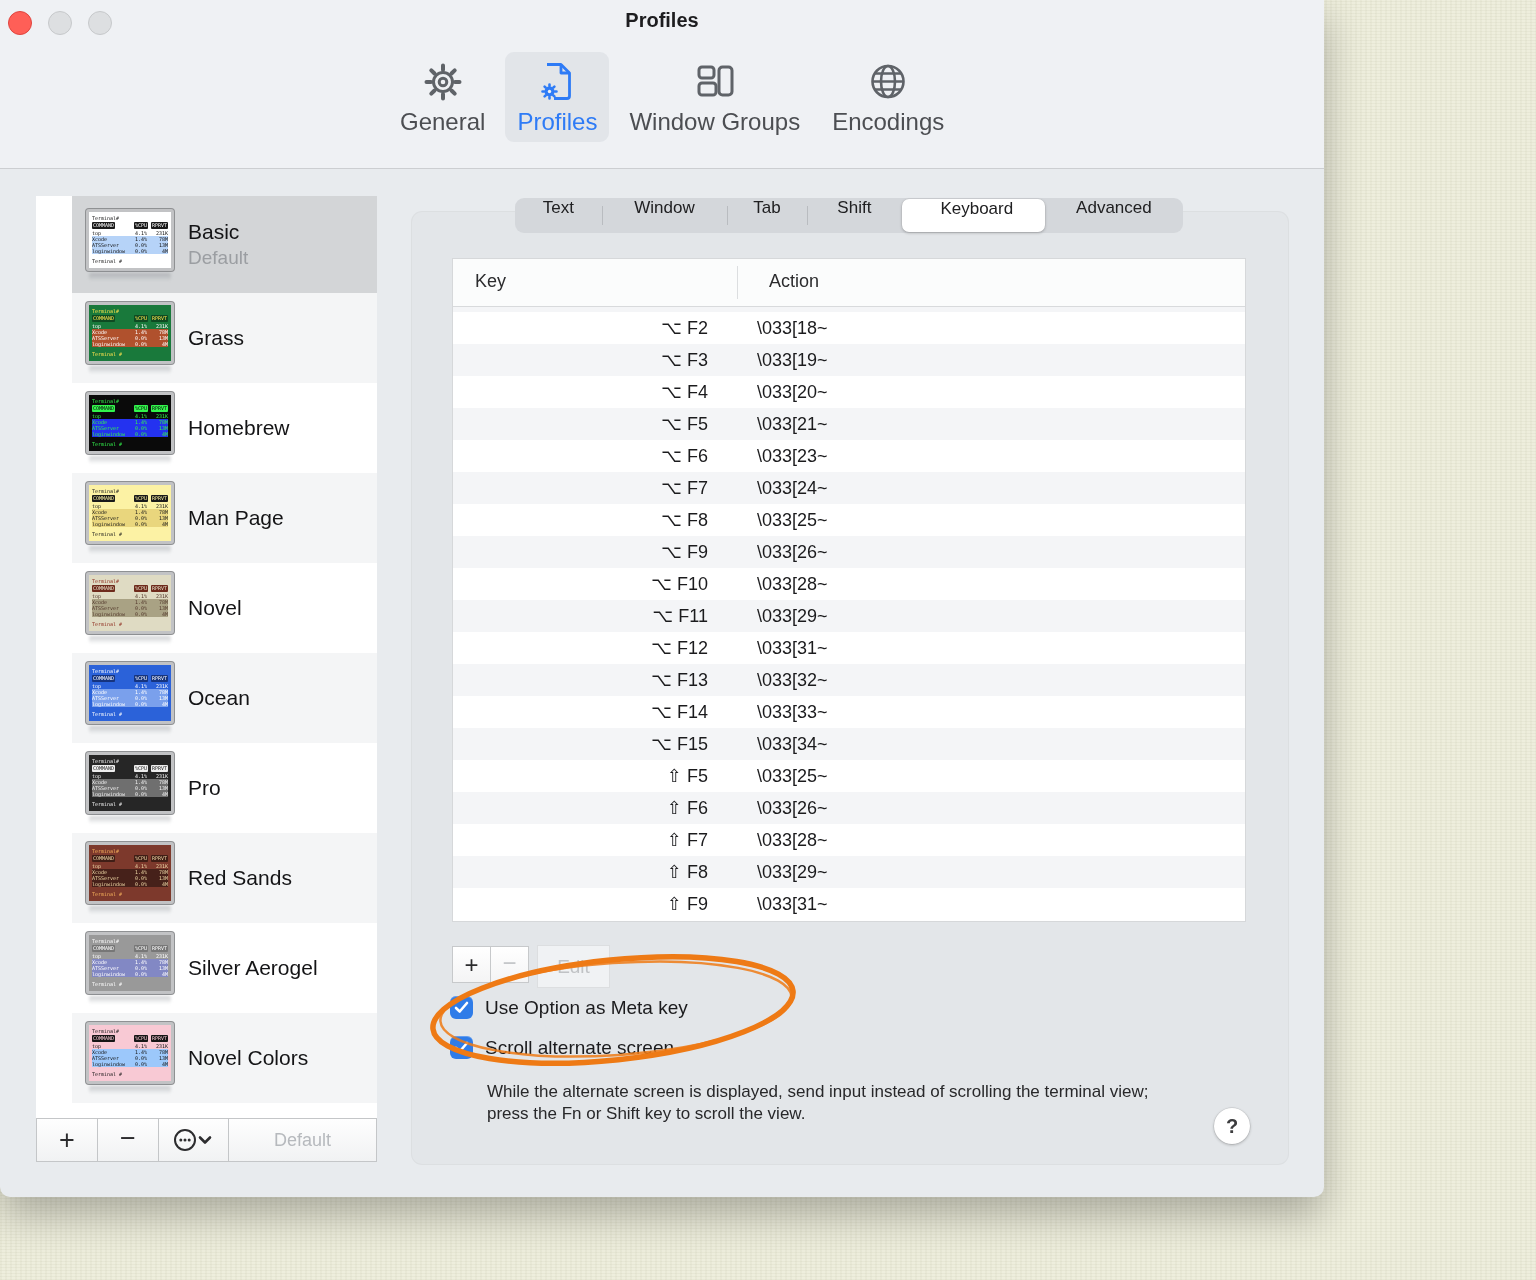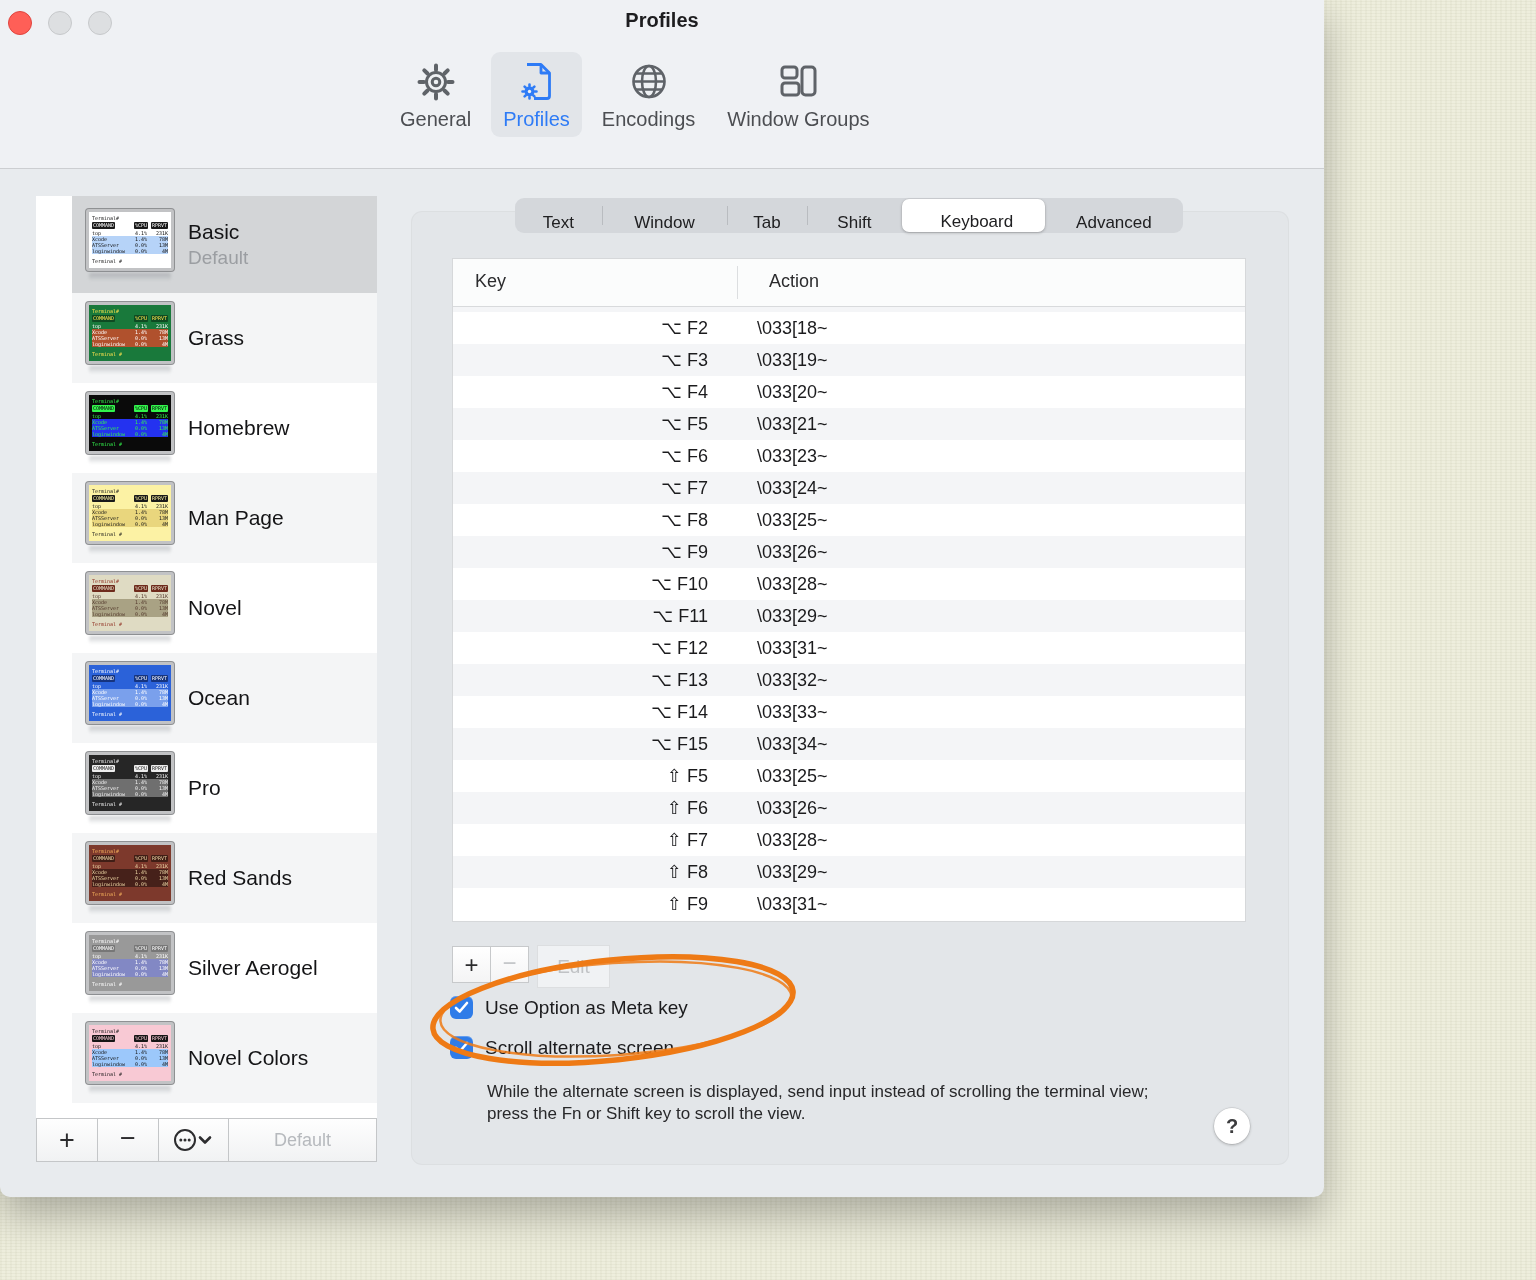--- a/index.html
+++ b/index.html
@@ -31,21 +31,21 @@
   .tl { width:24px; height:24px; border-radius:50%; }
   .tl.red   { background:#ff5f57; border:1px solid #e0443e; }
   .tl.gray  { background:#dddfe1; border:1px solid #c7c9cb; }
   .win-title { position:absolute; top:9px; left:0; width:100%; text-align:center;
     font-size:20px; font-weight:bold; color:#1d1d1f; }
   .tool-items { position:absolute; left:388px; top:52px; display:flex; gap:8px; align-items:flex-start; }
   .tool-item { display:flex; flex-direction:column; align-items:center; padding:7px 12px 6px;
     border-radius:9px; cursor:default; }
   .tool-item.selected { background:#e2e5e9; }
   .tool-item .ticon { width:46px; height:46px; display:block; }
-  .tool-item .tlabel { margin-top:3px; font-size:20px; color:#4c4e52; white-space:nowrap; }
+  .tool-item .tlabel { margin-top:3px; font-size:24px; color:#4c4e52; white-space:nowrap; }
   .tool-item.selected .tlabel { color:#2e7bf6; }
 
   
   .sidebar { position:absolute; left:36px; top:196px; width:341px; }
   .profile-list { background:#ffffff; height:922px; overflow:hidden; }
   .profile-row { display:flex; align-items:center; height:90px; padding-left:14px;margin-left:36px; }
   .profile-row.alt { background:#f4f5f6; }
   .profile-row.selected { background:#d3d5d7; height:97px; }
   .profile-text { margin-left:14px; }
   .profile-name { font-size:21px; color:#141416; }
@@ -83,21 +83,21 @@
   .sf-btn.more { width:70px; }
   .sf-btn.default { flex:1; border-right:none; font-size:18px; color:#b6b9bd; }
 
   
   .card { position:absolute; left:412px; top:212px; width:876px; height:952px;
     background:#e3e6e9; border-radius:10px; box-shadow:0 0 0 1px rgba(0,0,0,0.05); }
 
   
   .tab-bar { position:absolute; left:515px; top:198px; width:668px; height:35px;
     background:#d4d7db; border-radius:9px; display:flex; align-items:stretch; z-index:3; }
-  .tab { position:relative; display:flex; align-items:flex-end; justify-content:center;
+  .tab { position:relative; display:flex; align-items:flex-start; justify-content:center;
     font-size:17px; color:#202022; white-space:nowrap; }
   .tab.has-sep::before { content:""; position:absolute; left:0; top:8px; bottom:8px; width:1px;
     background:#b9bcc0; }
   .tab.selected { background:#ffffff; border-radius:7px; margin:1px 0;
     box-shadow:0 1px 3px rgba(0,0,0,0.25), 0 0 0 0.5px rgba(0,0,0,0.05); }
 
   
   .key-table { position:absolute; left:452px; top:258px; width:794px; height:664px;
     background:#ffffff; border:1px solid #d6d8da; z-index:2; overflow:hidden; }
   .kt-header { position:relative; height:48px; background:#fbfcfc; border-bottom:1px solid #d8dadc; }
@@ -173,37 +173,37 @@
             <g stroke="#2e7bf6" stroke-width="2.6" stroke-linecap="round">
               <path d="M15.5 25.5 V27 M15.5 38 V39.5 M8.5 32.5 H10 M21 32.5 H22.5 M10.6 27.6 L11.7 28.7 M19.3 36.3 L20.4 37.4 M20.4 27.6 L19.3 28.7 M11.7 36.3 L10.6 37.4"></path>
             </g>
           </g>
           <circle cx="15.5" cy="32.5" r="1.7" fill="#eff1f4"></circle>
         </svg>
         <span class="tlabel">Profiles</span>
       </div>
       <div class="tool-item">
         <svg class="ticon" viewBox="0 0 46 46">
+          <g stroke="#5f6368" stroke-width="3" fill="none">
+            <rect x="7" y="8" width="15" height="11" rx="3"></rect>
+            <rect x="7" y="24" width="17" height="12" rx="3"></rect>
+            <rect x="27" y="8" width="13" height="28" rx="3.5"></rect>
+          </g>
+        </svg>
+        <span class="tlabel">Window Groups</span>
+      </div>
+      <div class="tool-item">
+        <svg class="ticon" viewBox="0 0 46 46">
           <g stroke="#5f6368" stroke-width="2.6" fill="none">
             <circle cx="23" cy="22.5" r="15.5"></circle>
             <ellipse cx="23" cy="22.5" rx="7" ry="15.5"></ellipse>
             <path d="M7.5 22.5 H38.5 M10 14.5 H36 M10 30.5 H36"></path>
           </g>
         </svg>
         <span class="tlabel">Encodings</span>
-      </div>
-      <div class="tool-item">
-        <svg class="ticon" viewBox="0 0 46 46">
-          <g stroke="#5f6368" stroke-width="3" fill="none">
-            <rect x="7" y="8" width="15" height="11" rx="3"></rect>
-            <rect x="7" y="24" width="17" height="12" rx="3"></rect>
-            <rect x="27" y="8" width="13" height="28" rx="3.5"></rect>
-          </g>
-        </svg>
-        <span class="tlabel">Window Groups</span>
       </div>
     </div>
   </div>
 
   <div class="sidebar">
     <div class="profile-list">
         <div class="profile-row selected" style="--bg: #ffffff; --fg: #141414; --title: #141414; --hl: #b6d3f8; --chip-bg: #1a1a1a; --chip-fg: #ffffff;">
     <div class="thumb">
       <div class="thumb-frame">
         <div class="screen">

